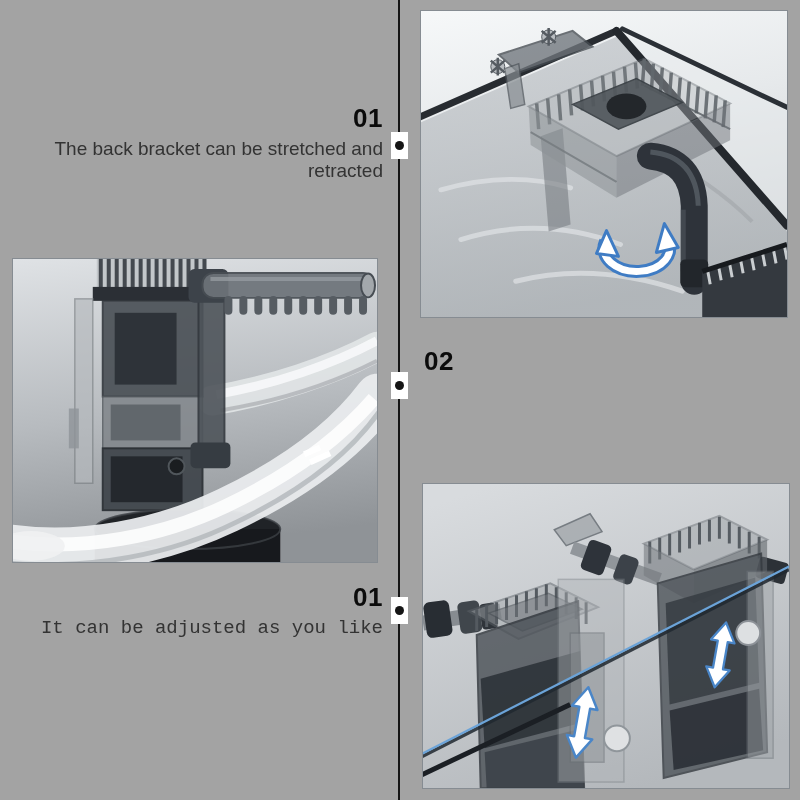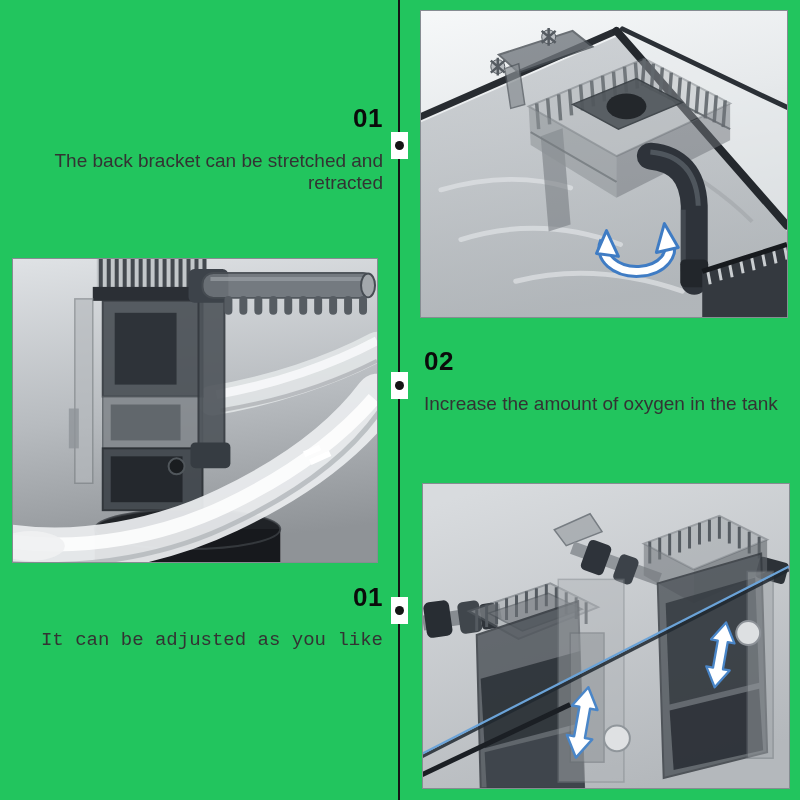--- a/index.html
+++ b/index.html
@@ -1,25 +1,25 @@
 <!DOCTYPE html>
 <html><head>
 <meta charset="utf-8">
 <style>
   html,body{margin:0;padding:0;background:#ffffff;}
-  .canvas{position:relative;width:800px;height:800px;background:#22c55e;overflow:hidden;
+  .canvas{position:relative;width:800px;height:800px;background:#a3a3a3;overflow:hidden;
           font-family:"Liberation Sans",sans-serif;}
   .divider{position:absolute;left:398px;top:0;width:2px;height:800px;background:#151515;}
   .dot-wrap{position:absolute;left:391px;width:17px;height:27px;background:#ffffff;
             display:flex;align-items:center;justify-content:center;}
   .dot{width:9px;height:9px;border-radius:50%;background:#151515;}
   .dot1{top:132px}.dot2{top:372px}.dot3{top:597px}
   .sec{position:absolute;display:flex;flex-direction:column;}
   .sec .num{font-weight:700;font-size:26px;line-height:1.1;color:#0b0b0b;letter-spacing:.5px;}
-  .sec .cap{font-size:19px;line-height:1.16;color:#333333;margin-top:17px;}
+  .sec .cap{font-size:19px;line-height:1.16;color:#333333;margin-top:5px;}
   .sec1{right:417px;top:104px;align-items:flex-end;text-align:right;}
   .sec1 .cap{max-width:330px;}
   .sec2{left:424px;top:347px;align-items:flex-start;text-align:right;}
   .sec2 .cap{white-space:nowrap;}
   .sec3{right:417px;top:583px;align-items:flex-end;text-align:right;}
   .sec3 .cap{white-space:nowrap;font-family:Liberation Mono, monospace;}
   figure.photo{position:absolute;margin:0;border:1px solid #868c92;box-sizing:border-box;
                overflow:hidden;background:#dfe2e5;}
   figure.photo svg{display:block;width:100%;height:100%;}
   .fig1{left:420px;top:10px;width:368px;height:308px;}
@@ -42,21 +42,20 @@
       <div class="dot"></div>
     </div>
 
   <div class="sec sec1">
     <div class="num">01</div>
     <div class="cap">The back bracket can be stretched and retracted</div>
   </div>
 
   <div class="sec sec2">
     <div class="num">02</div>
-    <div class="cap">Increase the amount of oxygen in the tank</div>
   </div>
 
   <div class="sec sec3">
     <div class="num">01</div>
     <div class="cap">It can be adjusted as you like</div>
   </div>
 
   <figure class="photo fig1">
     <svg viewBox="0 0 367 308" preserveAspectRatio="none">
       <defs>

